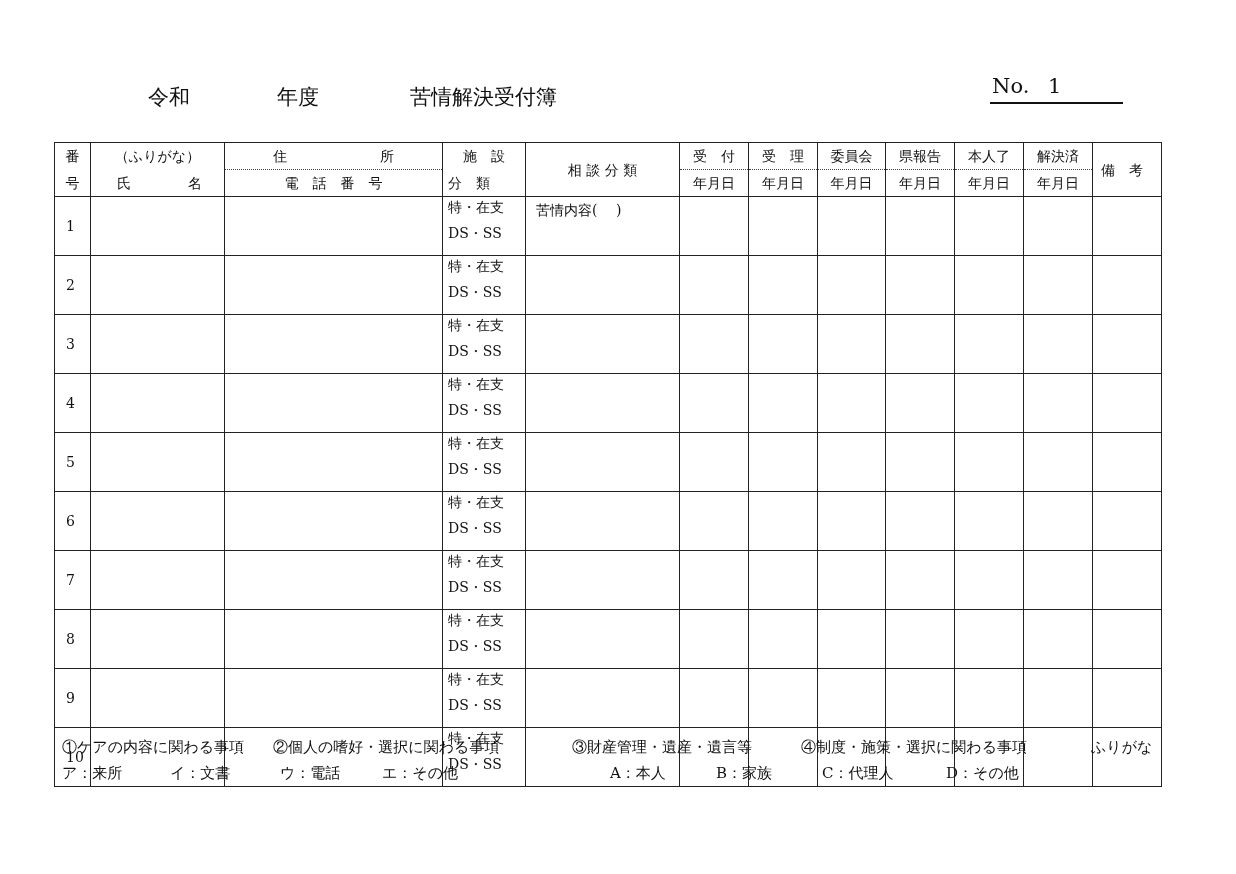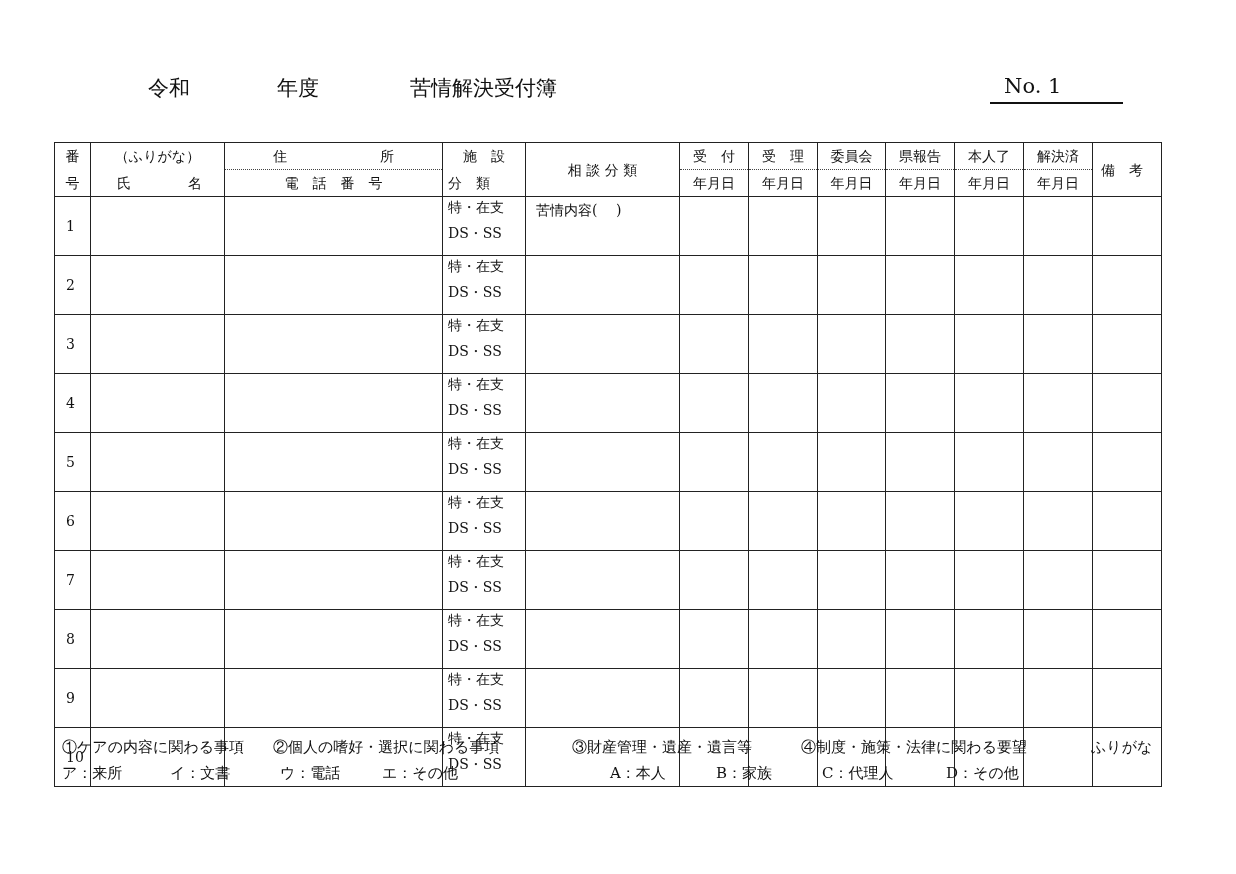--- a/index.html
+++ b/index.html
@@ -1,21 +1,21 @@
 <!DOCTYPE html>
 <html><head>
 <meta charset="utf-8">
 <style>
   html, body { margin:0; padding:0; background:#ffffff; }
   body { width:1236px; height:874px; position:relative; overflow:hidden;
          font-family: "DejaVu Serif", "Liberation Serif", serif; color:#111; }
-  .title-line { position:absolute; top:74px; left:0; width:1044px; height:34px; font-size:21px; }
+  .title-line { position:absolute; top:83px; left:0; width:1044px; height:34px; font-size:21px; }
   .title-line span { position:absolute; top:0; white-space:nowrap; }
   .no-box { position:absolute; left:990px; top:74px; width:133px; height:28px; border-bottom:2px solid #111; font-size:21px; }
-  .no-box .no-label { position:absolute; left:2px; top:0; text-decoration:none;margin-left:12px; }
+  .no-box .no-label { position:absolute; left:2px; top:0; text-decoration:none; }
   .no-box .no-value { position:absolute; left:58px; top:0; }
 
   table.ledger { position:absolute; left:54px; top:142px; border-collapse:collapse; table-layout:fixed; width:1107px; }
   table.ledger td { border:1.5px solid #222; padding:0; font-size:14px; vertical-align:middle; line-height:1; }
   .hdr td { height:26px; }
   .hdr-split-top { border-bottom:1px dotted #444 !important; }
   .hdr-split-bot { border-top:1px dotted #444 !important;margin-left:46px; }
   .c { text-align:center; }
   .row td { height:52px; }
   .facility { font-size:14px; line-height:26px; padding-left:5px !important;margin-top:12px; }
@@ -267,21 +267,21 @@
         <td></td>
         <td></td>
       </tr>
     </tbody>
 </table>
 
 <div class="footer" style="top:738px">
   <span style="left:0">①ケアの内容に関わる事項</span>
   <span style="left:211px">②個人の嗜好・選択に関わる事項</span>
   <span style="left:510px">③財産管理・遺産・遺言等</span>
-  <span style="left:739px">④制度・施策・法律に関わる要望</span>
+  <span style="left:739px">④制度・施策・選択に関わる事項</span>
   <span style="left:1029px">ふりがな</span>
 </div>
 <div class="footer" style="top:764px">
   <span style="left:0">ア：来所</span>
   <span style="left:108px">イ：文書</span>
   <span style="left:218px">ウ：電話</span>
   <span style="left:320px">エ：その他</span>
   <span style="left:548px">A：本人</span>
   <span style="left:654px">B：家族</span>
   <span style="left:760px">C：代理人</span>

